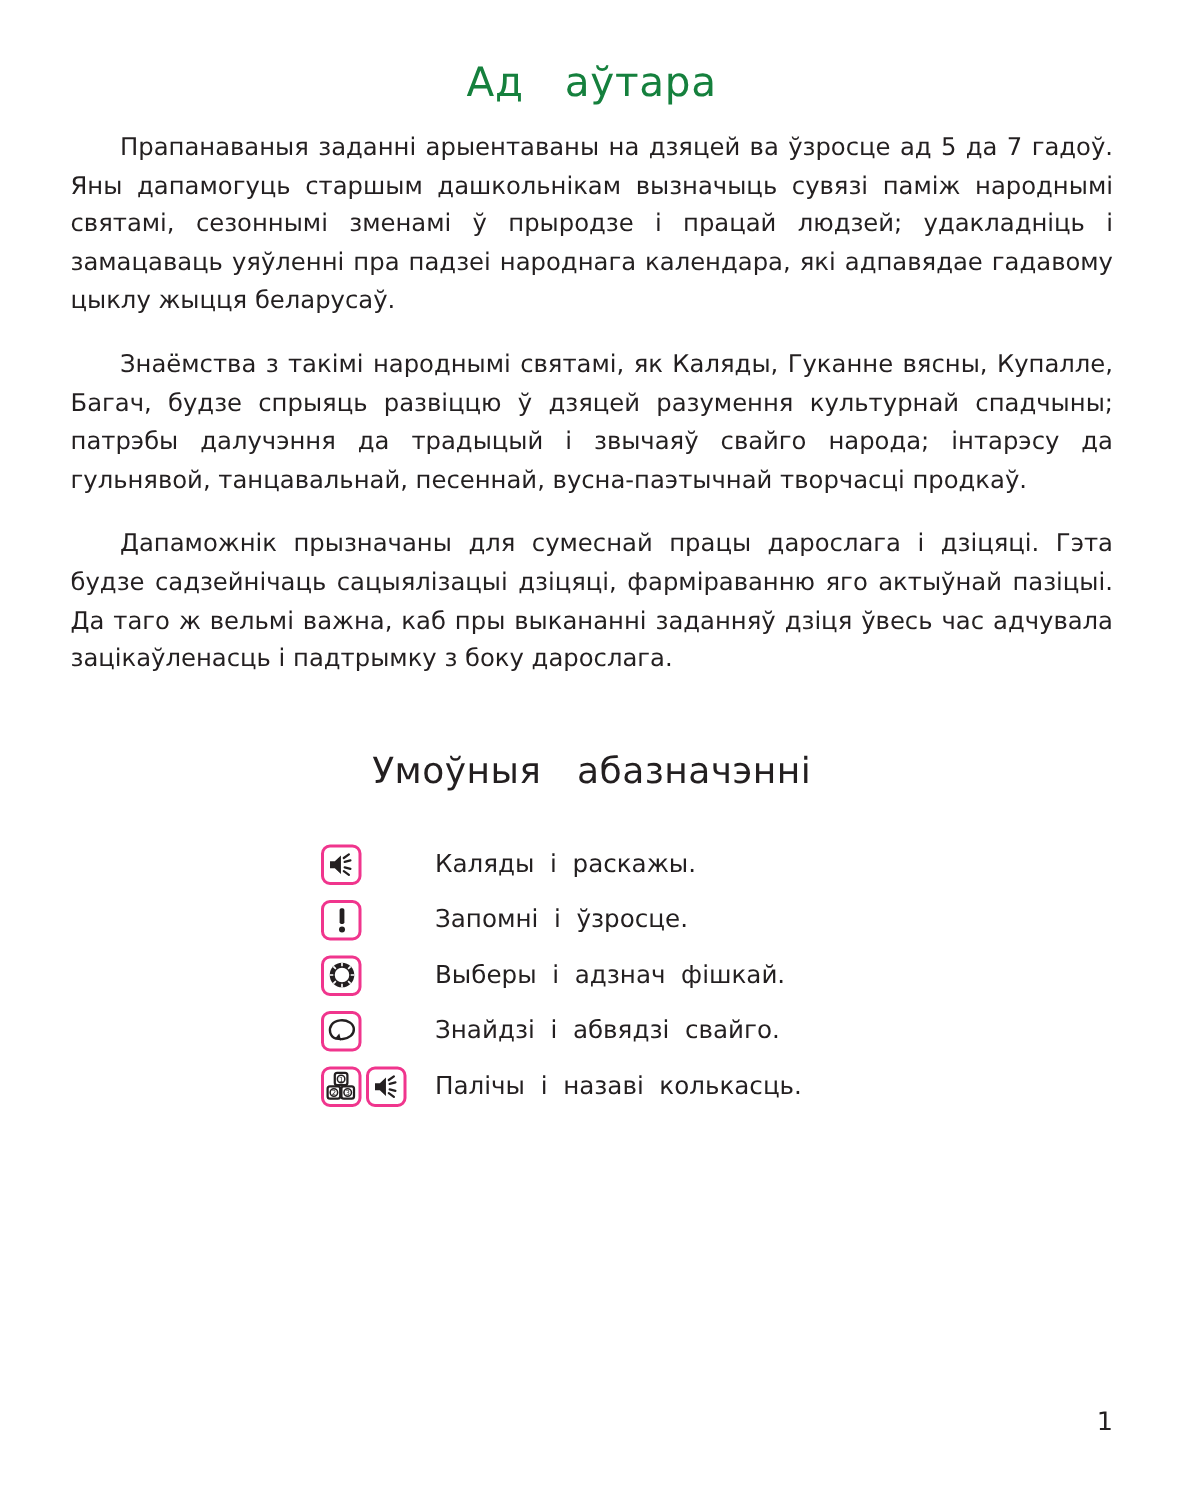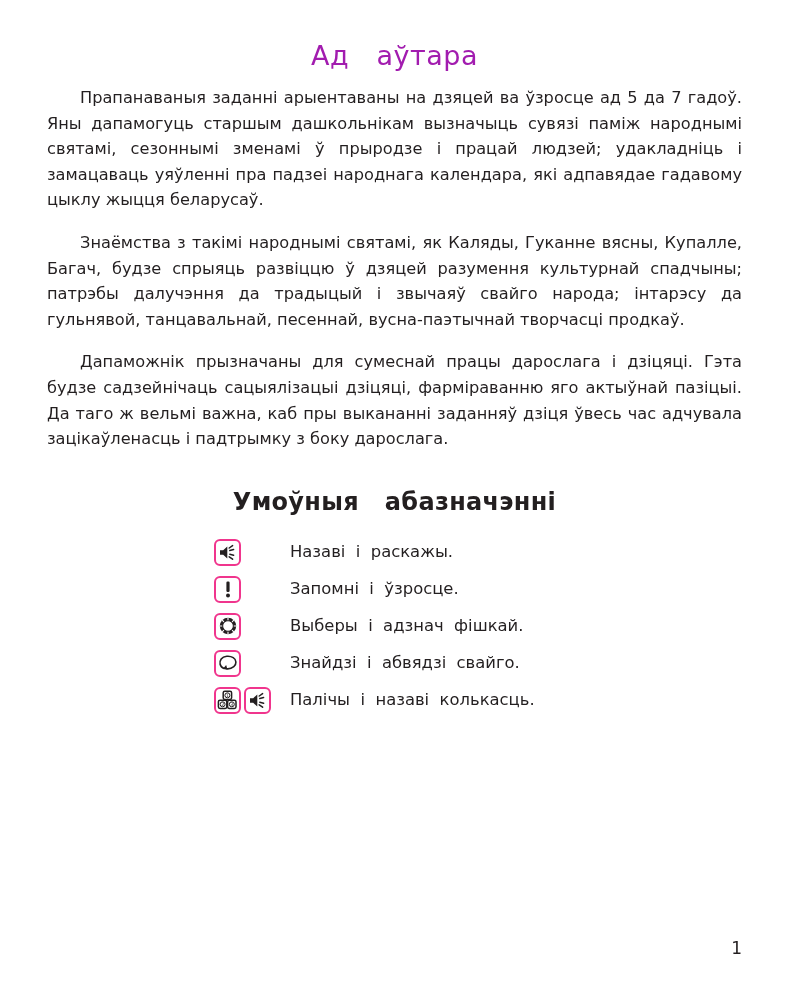--- a/index.html
+++ b/index.html
@@ -22,32 +22,32 @@
     box-sizing: border-box;
     padding: 0 47px;
   }
 
   
   .h-author {
     text-align: center;
     font-size: 27px;
     font-weight: 400;
     letter-spacing: 0.5px;
-    color: #a21caf;
+    color: #15803d;
     margin: 0;
     padding-top: 40px;
     white-space: pre;
   }
   .h-legend {
     text-align: center;
     font-size: 24px;
-    font-weight: 700;
+    font-weight: 400;
     letter-spacing: 0.3px;
     color: #231f20;
-    margin: 0;
+    margin: 12px;
     padding-top: 36px;
     white-space: pre;
   }
 
   
   .body-text {
     margin: 0;
     padding-top: 17px;
     font-size: 16.2px;
     line-height: 25.6px;
@@ -129,21 +129,21 @@
 
     <li class="legend-row">
       <span class="legend-icons">
         <span class="icon-box">
           <svg width="19" height="17" viewBox="0 0 19 17">
             <path d="M2 6.2h3.2L9.3 2.4v12.2L5.2 10.8H2z" fill="#231f20"></path>
             <path d="M11.2 4.0 L14.6 1.6 M11.8 6.6 L15.6 5.6 M11.8 10.2 L15.6 11.2 M11.2 12.8 L14.6 15.2" stroke="#231f20" stroke-width="1.5" stroke-linecap="round" fill="none"></path>
           </svg>
         </span>
       </span>
-      <span class="legend-label">Назаві  і  раскажы.</span>
+      <span class="legend-label">Каляды  і  раскажы.</span>
     </li>
 
     <li class="legend-row">
       <span class="legend-icons">
         <span class="icon-box">
           <svg width="16" height="19" viewBox="0 0 16 19">
             <rect x="6.4" y="1.5" width="3.2" height="10.5" rx="1.2" fill="#231f20"></rect>
             <circle cx="8" cy="15.6" r="2.0" fill="#231f20"></circle>
           </svg>
         </span>

